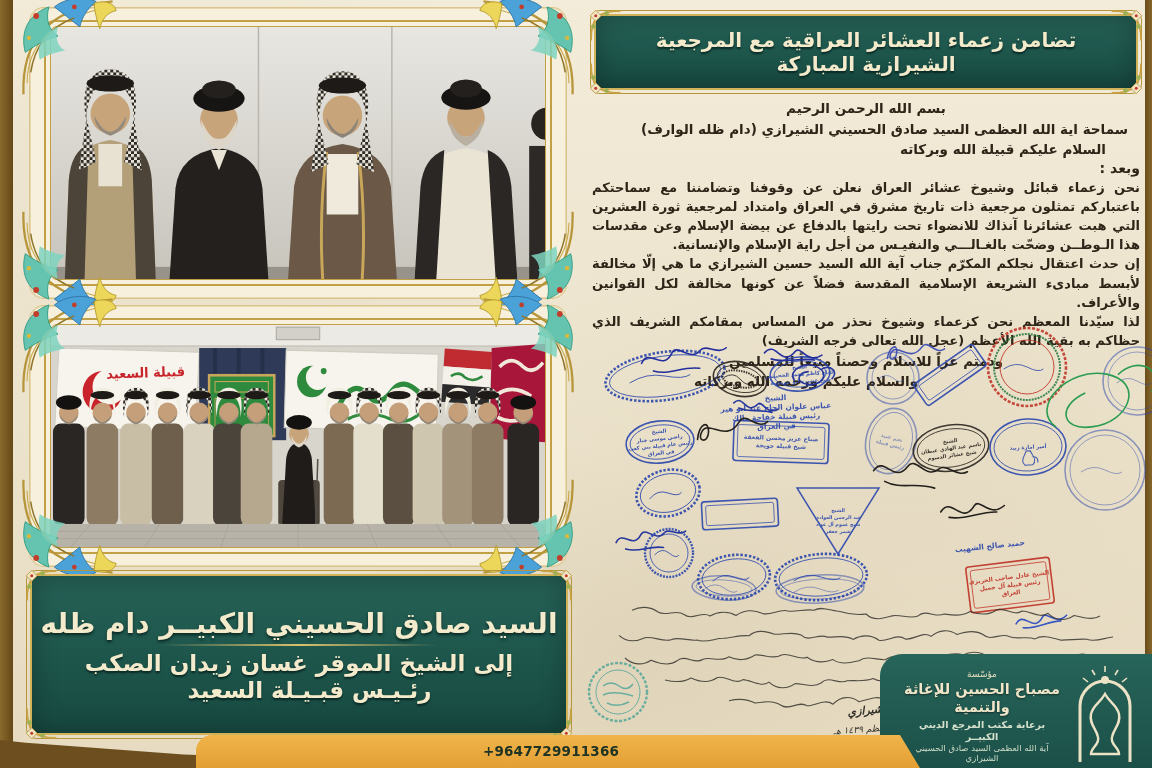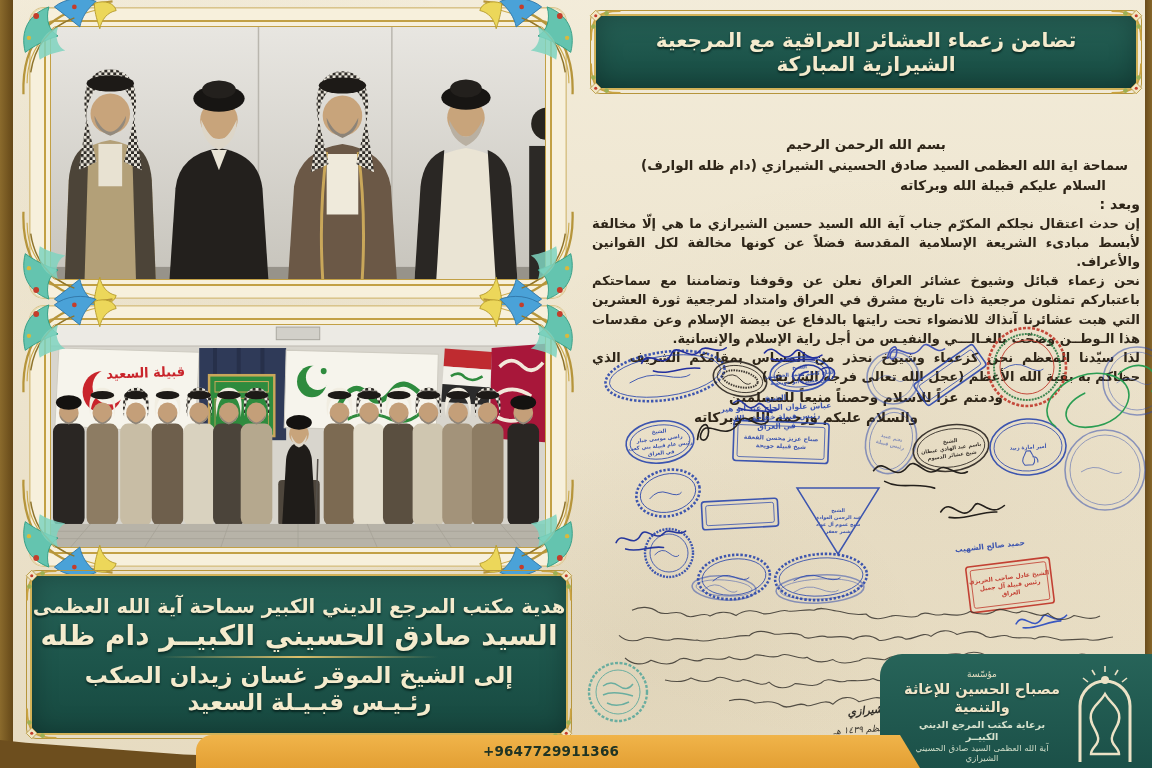--- a/index.html
+++ b/index.html
@@ -37,21 +37,21 @@
   #titlebox{left:594px;top:14px;width:540px;height:72px;display:flex;align-items:center;justify-content:center;}
   #titlebox .t{font-size:20px;font-weight:bold;direction:rtl;text-shadow:0 2px 2px rgba(5,30,26,.8);padding:0 14px;}
   #banner{left:30px;top:574px;width:534px;height:157px;display:flex;flex-direction:column;justify-content:center;gap:1px;}
   .b1{font-size:19.5px;font-weight:bold;direction:rtl;text-shadow:0 2px 2px rgba(5,30,26,.8);}
   .b2{font-size:28px;font-weight:bold;direction:rtl;text-shadow:0 2px 3px rgba(5,30,26,.85);}
   .bdiv{height:2px;width:52%;margin:3px auto;background:linear-gradient(90deg,transparent,#dcc06c,transparent);}
   .b3{font-size:23px;font-weight:bold;direction:rtl;text-shadow:0 2px 2px rgba(5,30,26,.8);}
   .b4{font-size:23px;font-weight:bold;direction:rtl;text-shadow:0 2px 2px rgba(5,30,26,.8);margin-left:21px;}
   
   #letter{position:absolute;left:592px;top:100px;width:548px;direction:rtl;color:#2e2518;font-weight:bold;z-index:2;}
-  .l-basmala{text-align:center;font-size:13.5px;margin-bottom:5px;margin-top:36px;}
+  .l-basmala{text-align:center;font-size:13.5px;margin-bottom:5px;}
   .l-addr{font-size:13.5px;text-align:right;padding-right:12px;margin-bottom:4px;}
   .l-salam{font-size:13.5px;text-align:right;padding-right:34px;margin-bottom:3px;}
   .l-wabad{font-size:14px;text-align:right;margin-bottom:2px;}
   .l-body{font-size:13px;line-height:1.47;text-align:justify;}
   .l-closing{text-align:center;font-size:13.5px;margin-top:3px;}
   .l-closing2{text-align:center;font-size:13.5px;margin-top:4px;margin-right:120px;}
   #stamps{position:absolute;left:585px;top:336px;width:560px;height:290px;z-index:2;overflow:visible;}
   #handw{position:absolute;left:585px;top:600px;width:555px;height:150px;z-index:2;overflow:visible;}
   
   #amber{position:absolute;left:196px;bottom:0;width:724px;height:33px;background:linear-gradient(180deg,#f0b44a,#e39f33);
@@ -373,22 +373,22 @@
     <svg class="gc g-br">
         <use href="#gcorn"></use>
       </svg>
   </div>
 
   <div id="letter">
       <div class="l-basmala">بسم الله الرحمن الرحيم</div>
       <div class="l-addr">سماحة اية الله العظمى السيد صادق الحسيني الشيرازي (دام ظله الوارف)</div>
       <div class="l-salam">السلام عليكم قبيلة الله وبركاته</div>
       <div class="l-wabad">وبعد :</div>
+      <div class="l-body">نحن زعماء قبائل وشيوخ عشائر العراق نعلن عن وقوفنا وتضامننا مع سماحتكم باعتباركم تمثلون مرجعية ذات تاريخ مشرق في العراق وامتداد لمرجعية ثورة العشرين التي هبت عشائرنا آنذاك للانضواء تحت رايتها بالدفاع عن بيضة الإسلام وعن مقدسات هذا الـوطــن وضحّت بالغـالـــي والنفيـس من أجل راية الإسلام والإنسانية.</div>
       <div class="l-body">إن حدث اعتقال نجلكم المكرّم جناب آية الله السيد حسين الشيرازي ما هي إلّا مخالفة لأبسط مبادىء الشريعة الإسلامية المقدسة فضلاً عن كونها مخالفة لكل القوانين والأعراف.</div>
-      <div class="l-body">نحن زعماء قبائل وشيوخ عشائر العراق نعلن عن وقوفنا وتضامننا مع سماحتكم باعتباركم تمثلون مرجعية ذات تاريخ مشرق في العراق وامتداد لمرجعية ثورة العشرين التي هبت عشائرنا آنذاك للانضواء تحت رايتها بالدفاع عن بيضة الإسلام وعن مقدسات هذا الـوطــن وضحّت بالغـالـــي والنفيـس من أجل راية الإسلام والإنسانية.</div>
       <div class="l-body">لذا سيّدنا المعظم نحن كزعماء وشيوخ نحذر من المساس بمقامكم الشريف الذي حظاكم به بقية الله الأعظم (عجل الله تعالى فرجه الشريف)</div>
       <div class="l-closing">ودمتم عزاً للاسلام وحصناً منيعاً للمسلمين</div>
       <div class="l-closing2">والسلام عليكم ورحمه الله وبركاته</div>
     </div>
 
   <svg id="stamps" viewBox="0 0 560 290">
       <g transform="translate(80,40) rotate(-8)" opacity="0.9">
         <ellipse rx="60" ry="24" fill="none" stroke="#2b47ad" stroke-width="2.6" stroke-dasharray="2.4 1.8"></ellipse>
         <ellipse rx="56" ry="20" fill="none" stroke="#2b47ad" stroke-width="0.9"></ellipse>
         <path d="M-36,2 q18,-8 36,-2 t25.2,2" fill="none" stroke="#2b47ad" stroke-width="0.9"></path>
@@ -568,21 +568,20 @@
         <path d="M508,58 c-8,-6.0 -18,-4.9 -26,2.2 c-8,-6.0 -18,-2.6 -26,0.5 c-8,-5.6 -18,5.7 -26,-1.6 c-8,-5.1 -18,0.8 -26,-2.5 c-8,-4.3 -18,-6.0 -26,-1.7 c-8,-3.3 -18,1.2 -26,0.3 c-8,-2.1 -18,5.6 -26,2.1 c-8,-0.8 -18,-3.0 -26,2.4 c-8,0.5 -18,-4.7 -26,1.0 c-8,1.8 -18,4.5 -26,-1.1 c-8,3.0 -18,3.2 -26,-2.4 c-8,4.0 -18,-5.5 -26,-2.0 c-8,4.9 -18,-1.4 -26,-0.2 c-8,5.5 -18,6.0 -26,1.8 c-8,5.9 -18,-0.5 -26,2.5 c-8,6.0 -18,-5.8 -26,1.5 c-8,5.8 -18,2.4 -26,-0.6 c-8,5.4 -18,5.1 -26,-2.2"></path>
         <path d="M470,79 c-8,-4.7 -18,-1.0 -26,2.5 c-8,-3.8 -18,-5.7 -26,1.9 c-8,-2.7 -18,2.9 -26,0.1 c-8,-1.4 -18,4.7 -26,-1.9 c-8,-0.1 -18,-4.4 -26,-2.5 c-8,1.2 -18,-3.3 -26,-1.3 c-8,2.4 -18,5.5 -26,0.7 c-8,3.5 -18,1.6 -26,2.3 c-8,4.5 -18,-6.0 -26,2.2 c-8,5.3 -18,0.4 -26,0.6 c-8,5.8 -18,5.9 -26,-1.5 c-8,6.0 -18,-2.2 -26,-2.5 c-8,5.9 -18,-5.1 -26,-1.8 c-8,5.6 -18,3.9 -26,0.2 c-8,5.0 -18,3.9 -26,2.0"></path>
         <path d="M300,100 c-8,-5.6 -18,0.2 -26,1.7 c-8,-5.9 -18,-5.9 -26,2.5 c-8,-6.0 -18,1.7 -26,1.6 c-8,-5.7 -18,5.4 -26,-0.5 c-8,-5.2 -18,-3.5 -26,-2.2 c-8,-4.4 -18,-4.3 -26,-2.3"></path>
       </g>
     <text x="300" y="112" font-size="11" font-style="italic" font-weight="bold" fill="#33302a" text-anchor="middle" transform="rotate(-6 300 112)" direction="rtl">حسين الشيرازي</text>
     <text x="296" y="131" font-size="9" font-style="italic" fill="#3a362e" text-anchor="middle" transform="rotate(-4 296 131)" direction="rtl">٣ شعبان المعظم ١٤٣٩ هـ</text>
     <text x="312" y="146" font-size="8.5" font-style="italic" fill="#3a362e" text-anchor="middle" direction="rtl">قم المقدسة</text>
   </svg>
 
   <div id="banner" class="greenbox">
-    <div class="b1">هدية مكتب المرجع الديني الكبير سماحة آية الله العظمى</div>
     <div class="b2">السيد صادق الحسيني الكبيــر دام ظله</div>
     <div class="bdiv"></div>
     <div class="b3">إلى الشيخ الموقر غسان زيدان الصكب</div>
     <div class="b4">رئـيـس قبـيـلة السعيد</div>
     <svg class="gc g-tl">
         <use href="#gcorn"></use>
       </svg>
     <svg class="gc g-tr">
         <use href="#gcorn"></use>
       </svg>

